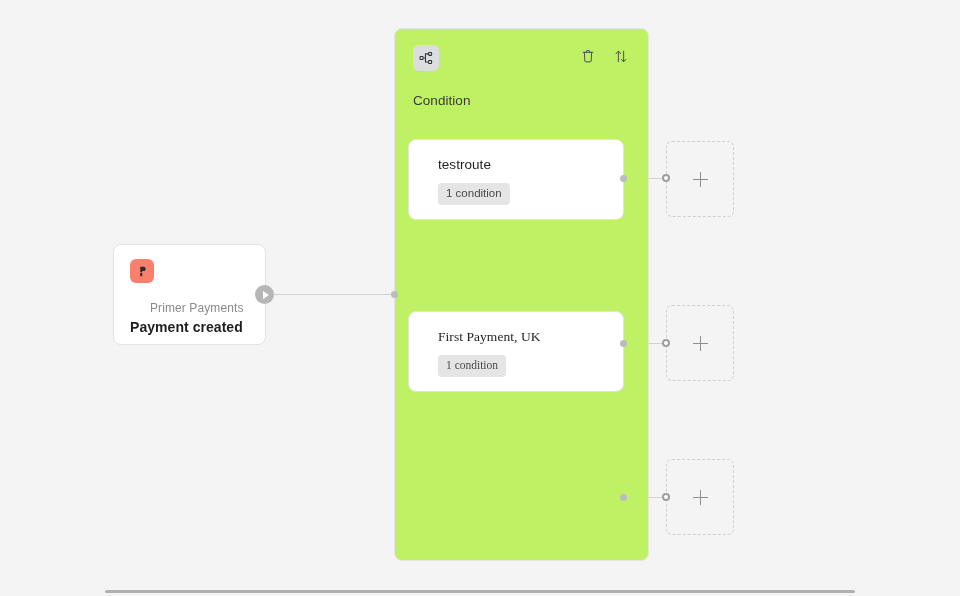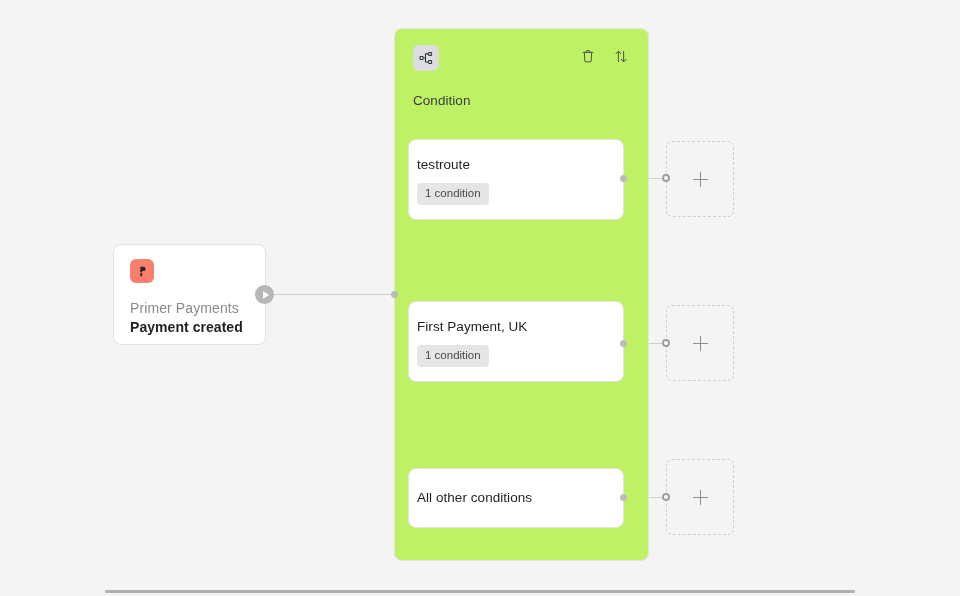--- a/index.html
+++ b/index.html
@@ -42,24 +42,25 @@
     height: 24px;
     border-radius: 6px;
     background: #fb7f6d;
     display: flex;
     align-items: center;
     justify-content: center;
     margin-bottom: 18px;
   }
   .brand-logo svg { display: block; }
   .trigger-sub {
-    font-size: 14px;
+    font-size: 12px;
     color: #8a8a8a;
     line-height: 15px;
     letter-spacing: .1px;
+    margin-left: 20px;
   }
   .trigger-title {
     font-size: 14px;
     color: #1f1f1f;
     font-weight: 600;
     line-height: 19px;
     margin-top: 2px;
     letter-spacing: .05px;
   }
 
@@ -158,25 +159,25 @@
   }
 
   
   .branch-card {
     position: absolute;
     left: 408px;
     width: 216px;
     background: #ffffff;
     border: 1px solid #e2e2e2;
     border-radius: 8px;
-    padding: 16px 8px;
+    padding: 16px 29px;
     z-index: 3;
   }
   .branch-card.c1 { top: 139px; height: 81px; }
-  .branch-card.c2 { top: 301px; height: 81px; }
+  .branch-card.c2 { top: 311px; height: 81px; font-family: Liberation Serif, serif; }
   .branch-card.c3 { top: 468px; height: 60px; padding-top: 20px; }
   .branch-name {
     font-size: 13.5px;
     color: #1f1f1f;
     line-height: 18px;
     letter-spacing: .05px;
   }
   .branch-badge {
     display: inline-block;
     margin-top: 9px;
@@ -314,23 +315,20 @@
   <div class="branch-card c1">
     <div class="branch-name">testroute</div>
     <div class="branch-badge">1 condition</div>
   </div>
 
   <div class="branch-card c2">
     <div class="branch-name">First Payment, UK</div>
     <div class="branch-badge">1 condition</div>
   </div>
 
-  <div class="branch-card c3">
-    <div class="branch-name">All other conditions</div>
-  </div>
 
   <div class="add-node a1">
     <div class="plus"></div>
   </div>
   <div class="add-node a2">
     <div class="plus"></div>
   </div>
   <div class="add-node a3">
     <div class="plus"></div>
   </div>

